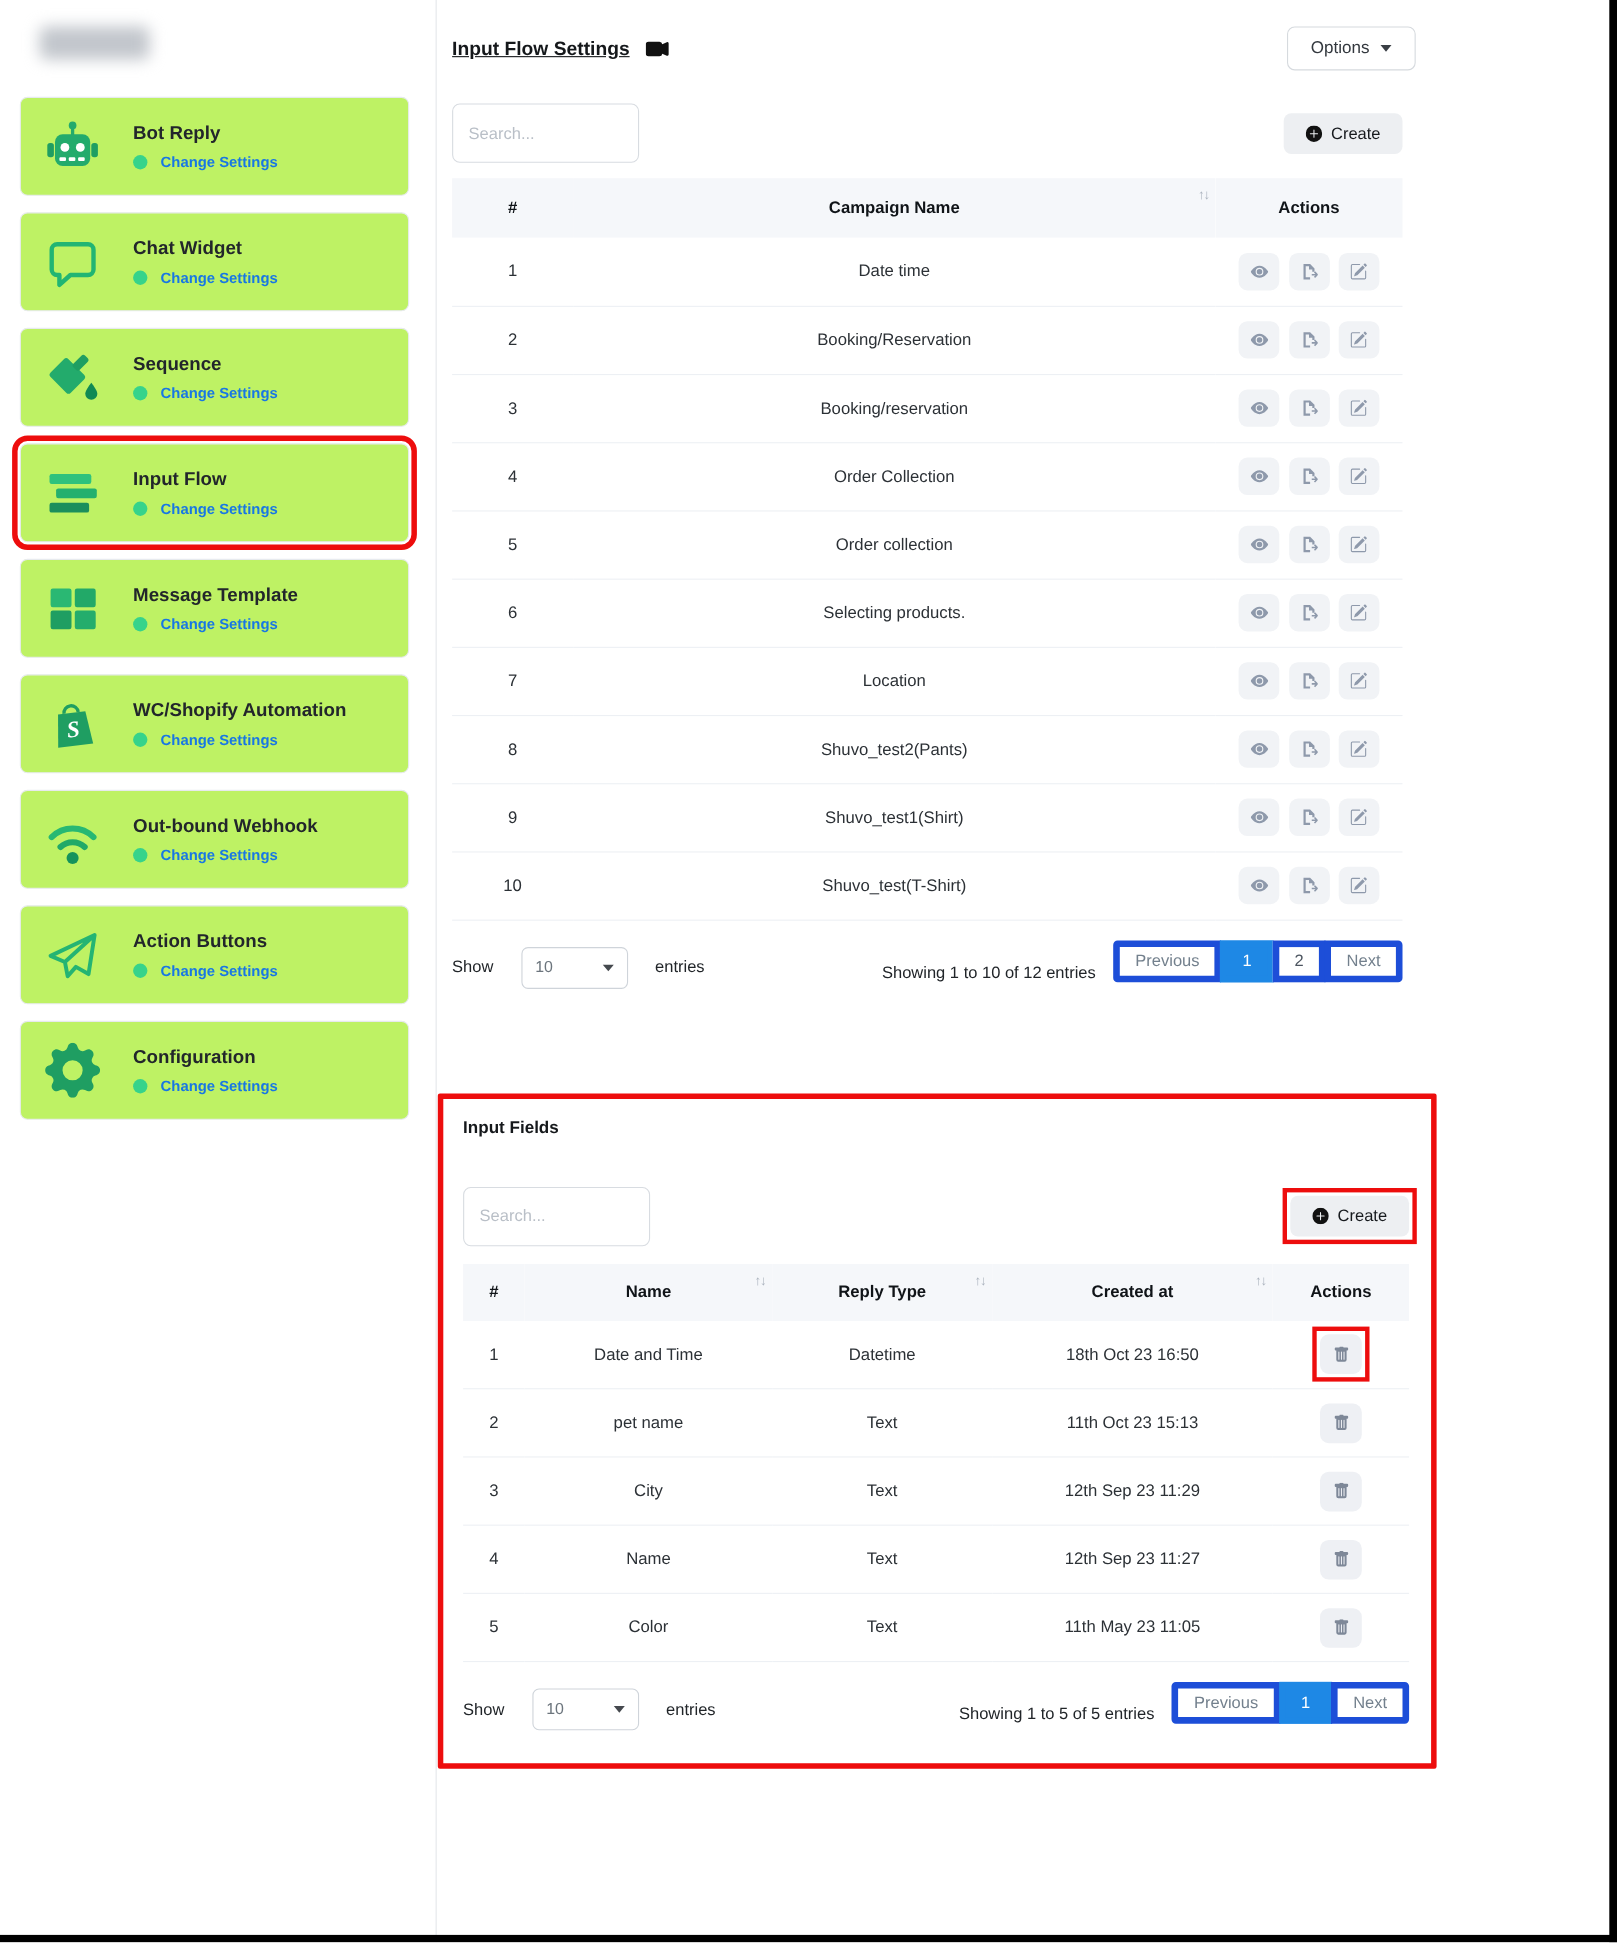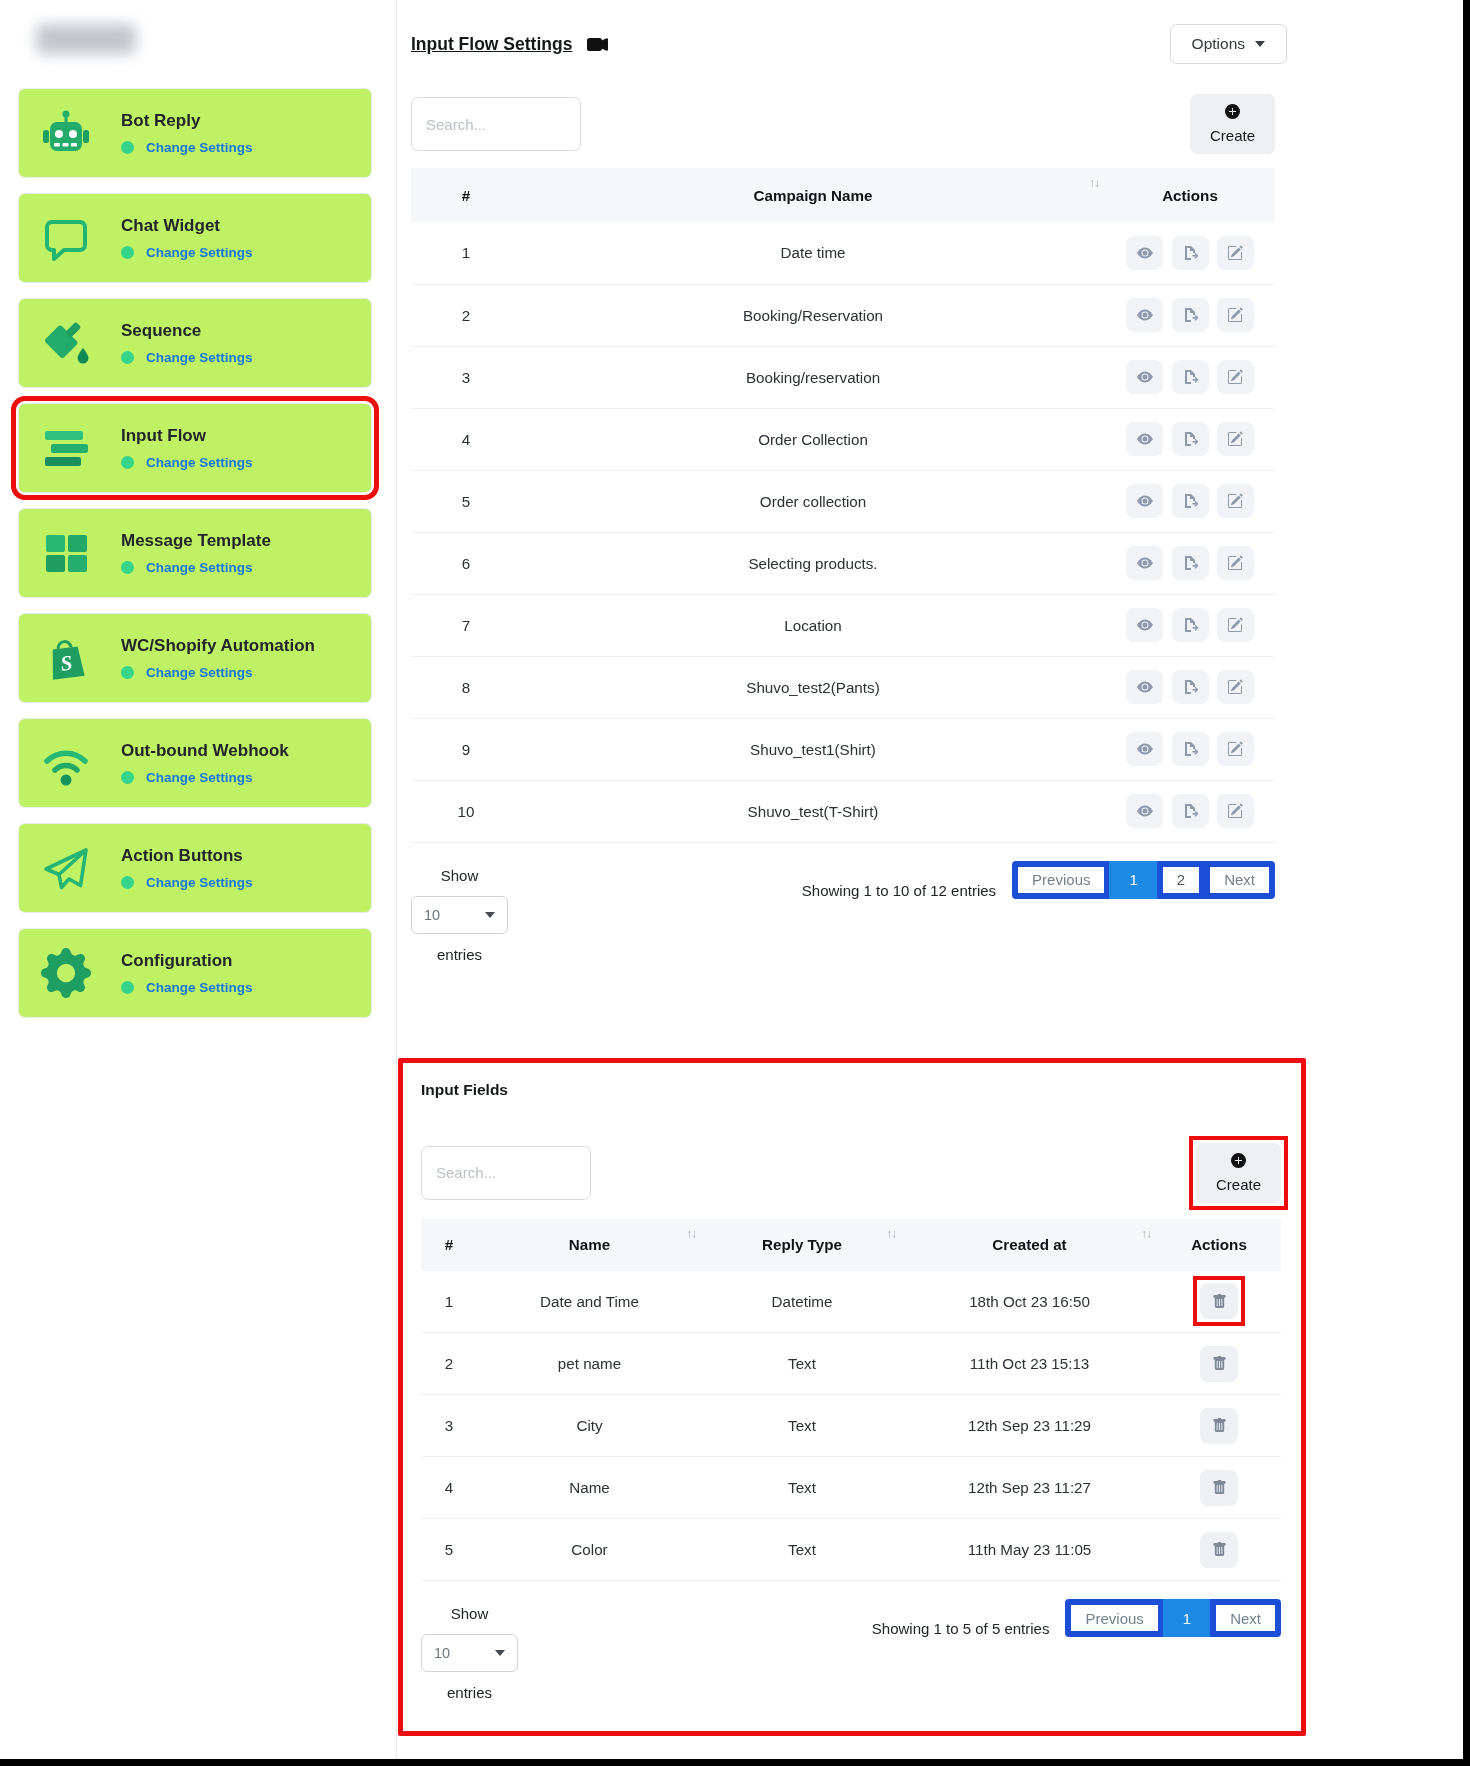--- a/index.html
+++ b/index.html
@@ -28,42 +28,42 @@
   .title-left { display:flex; align-items:center; gap:15px; }
   .page-title { font-size:17.5px; font-weight:700; color:#15181b;text-decoration:underline; }
   .btn-outline { display:flex; align-items:center; gap:10px; background:#fff; border:1px solid #d6dade;
                  border-radius:7px; padding:10px 21px; font-size:15.5px; color:#33383e; cursor:pointer; }
   .caret { width:0; height:0; border-left:5px solid transparent; border-right:5px solid transparent; border-top:6px solid #3a3f45; }
 
   .toolbar { width:864px; margin-top:30px; display:flex; justify-content:space-between; align-items:center; }
   .search-input { width:170px; height:54px; border:1px solid #d8dce1; border-radius:7px; padding:0 14px; font-size:15px; color:#333; outline:none; font-family:inherit; }
   .search-input::placeholder { color:#b9bfc7; }
   .btn-light { display:flex; align-items:center; gap:8px; background:#edeff2; border:none; border-radius:7px;
-               padding:10px 20px; font-size:15px; color:#16191d; cursor:pointer; font-family:inherit;flex-direction:column; }
+               padding:10px 20px; font-size:15px; color:#16191d; cursor:pointer; font-family:inherit; }
 
   table { border-collapse:collapse; table-layout:fixed; }
   .tbl1 { width:864px; margin-top:14px; }
   .tbl2 { width:860px; margin-top:16px; }
   thead th { background:#f5f7fa; height:54px; font-size:15.2px; font-weight:700; color:#101418; text-align:center; position:relative; }
   .tbl2 thead th { height:52px; }
   tbody td { height:62px; text-align:center; font-size:15.2px; color:#2c3136; border-bottom:1px solid #edf0f4; }
   .sort { position:absolute; right:6px; top:8px; font-size:12px; color:#aab2bd; letter-spacing:-1px; }
 
   .icon-btn { display:inline-flex; justify-content:center; align-items:center; width:37px; height:34px;
               border-radius:8px; background:#f1f3f6; border:none; margin:0 2px; cursor:pointer; }
   .icon-btn svg { fill:#8e99ab; }
   .trash-btn { display:inline-flex; justify-content:center; align-items:center; width:38px; height:36px;
                border-radius:8px; background:#eef0f4; border:none; cursor:pointer; }
   .trash-btn svg { fill:#7e8898; }
   .red-box-inline { display:inline-block; outline:4px solid #ed0d0d; outline-offset:3px; }
 
   .tfoot { display:flex; justify-content:space-between; align-items:flex-start; margin-top:18px; }
   .tfoot1 { width:864px; }
   .tfoot2 { width:860px; }
-  .show-group { display:flex; align-items:center; gap:12px; margin-top:6px; font-size:15px; color:#212529;flex-direction:column; }
+  .show-group { display:flex; align-items:center; gap:25px; margin-top:6px; font-size:15px; color:#212529; }
   .select-box { width:97px; height:38px; border:1px solid #cfd4da; border-radius:6px; background:#fff;
                 display:flex; justify-content:space-between; align-items:center; padding:0 12px; cursor:pointer; }
   .select-val { font-size:14.5px; color:#6c757d; }
   .chev { width:0; height:0; border-left:5px solid transparent; border-right:5px solid transparent; border-top:6px solid #45494e; }
   .foot-right { display:flex; flex-direction:row; align-items:flex-end; gap:16px; }
   .showing-text { font-size:15px; color:#212529; }
   .pager { display:flex; }
   .pbtn { min-width:46px; height:38px; padding:0 14px; display:flex; justify-content:center; align-items:center;
           background:#fff; border:6px solid #1d4ed8; color:#73808d; font-size:15px; cursor:pointer; margin-left:-1px; font-family:inherit; }
   .pbtn.first { border-radius:4px 0 0 4px; margin-left:0; }

